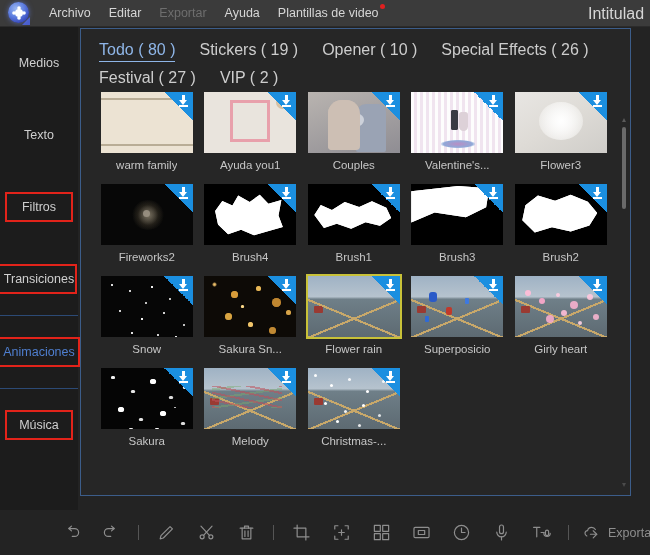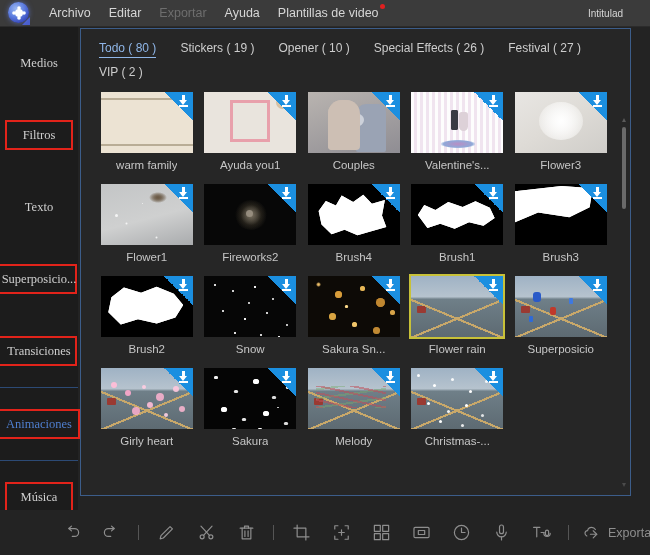--- a/index.html
+++ b/index.html
@@ -46,29 +46,28 @@
     white-space: nowrap; position: relative;
   }
   .menu-item.disabled { color: #6e6e6e; }
   .menu-dot {
     position: absolute; right: 3px; top: 2px;
     width: 5px; height: 5px; border-radius: 50%; background: #e02020;
   }
   .doc-title {
     position: absolute; right: 0; top: 0; height: 27px;
     display: flex; align-items: center;
-    font-size: 10px; color: #d6d6d6; white-space: nowrap;
+    font-size: 16px; color: #d6d6d6; white-space: nowrap;
     overflow: hidden; padding-right: 8px; width: 62px;
   }
 
   
   .sidebar {
     position: absolute; left: 0; top: 27px; width: 78px; height: 483px;
     background: #1c1c1c;
-    font-family: Liberation Serif, serif;
   }
   .side-group { position: relative; }
   .side-group + .side-group { border-top: 1px solid #2c4a75; }
   .side-item {
     height: 72px; display: flex; align-items: center; justify-content: center;
     font-size: 12.5px; color: #cfcfcf; position: relative;
   }
   .side-item.boxed::before {
     content: ""; position: absolute;
     left: 50%; top: 50%; transform: translate(-50%, -50%);
@@ -85,21 +84,21 @@
     position: absolute; left: 80px; top: 28px; width: 551px; height: 468px;
     background: #262626;
     border: 1px solid #3c5d8a;
   }
   .tabs {
     position: absolute; left: 0; top: 0; width: 100%;
     padding: 12px 0 0 18px;
     display: flex; flex-wrap: wrap; align-items: flex-start;
   }
   .tab {
-    font-size: 12px; color: #cdcdcd; margin-right: 24px; margin-bottom: 7px;
+    font-size: 16px; color: #cdcdcd; margin-right: 24px; margin-bottom: 7px;
     white-space: nowrap; padding-bottom: 2px;
   }
   .tab.active { color: #8fb6e8; border-bottom: 1px solid #8fb6e8; }
 
   
   .grid {
     position: absolute; left: 14px; top: 63px; right: 14px;
     display: flex; flex-wrap: wrap;
   }
   .cell {
@@ -289,28 +288,25 @@
       </div>
     <div class="doc-title">Intitulad</div>
   </div>
 
   <div class="sidebar">
     <div id="sidebar-groups">
         <div class="side-group">
           <div class="side-item">
             <span class="lbl">Medios</span>
           </div>
+          <div class="side-item">
+            <span class="lbl">Texto</span>
+          </div>
           <div class="side-item boxed">
             <span class="lbl">Filtros</span>
-          </div>
-          <div class="side-item">
-            <span class="lbl">Texto</span>
-          </div>
-          <div class="side-item boxed wide">
-            <span class="lbl">Superposicio...</span>
           </div>
           <div class="side-item boxed wide">
             <span class="lbl">Transiciones</span>
           </div>
         </div>
         <div class="side-group">
           <div class="side-item boxed blue w2">
             <span class="lbl">Animaciones</span>
           </div>
         </div>
@@ -406,33 +402,20 @@
             <div class="thumb art-flower3"><i></i><b></b><u></u><i class="ov"></i></div>
             <div class="badge">
               <div class="badge-arrow">
                 <i></i>
                 <b></b>
                 <u></u>
               </div>
             </div>
           </div>
           <div class="caption">Flower3</div>
-        </div>
-        <div class="cell">
-          <div class="thumb-wrap">
-            <div class="thumb art-flower1"><i></i><b></b><u></u><i class="ov"></i></div>
-            <div class="badge">
-              <div class="badge-arrow">
-                <i></i>
-                <b></b>
-                <u></u>
-              </div>
-            </div>
-          </div>
-          <div class="caption">Flower1</div>
         </div>
         <div class="cell">
           <div class="thumb-wrap">
             <div class="thumb art-fw2"><i></i><b></b><u></u><i class="ov"></i></div>
             <div class="badge">
               <div class="badge-arrow">
                 <i></i>
                 <b></b>
                 <u></u>
               </div>

